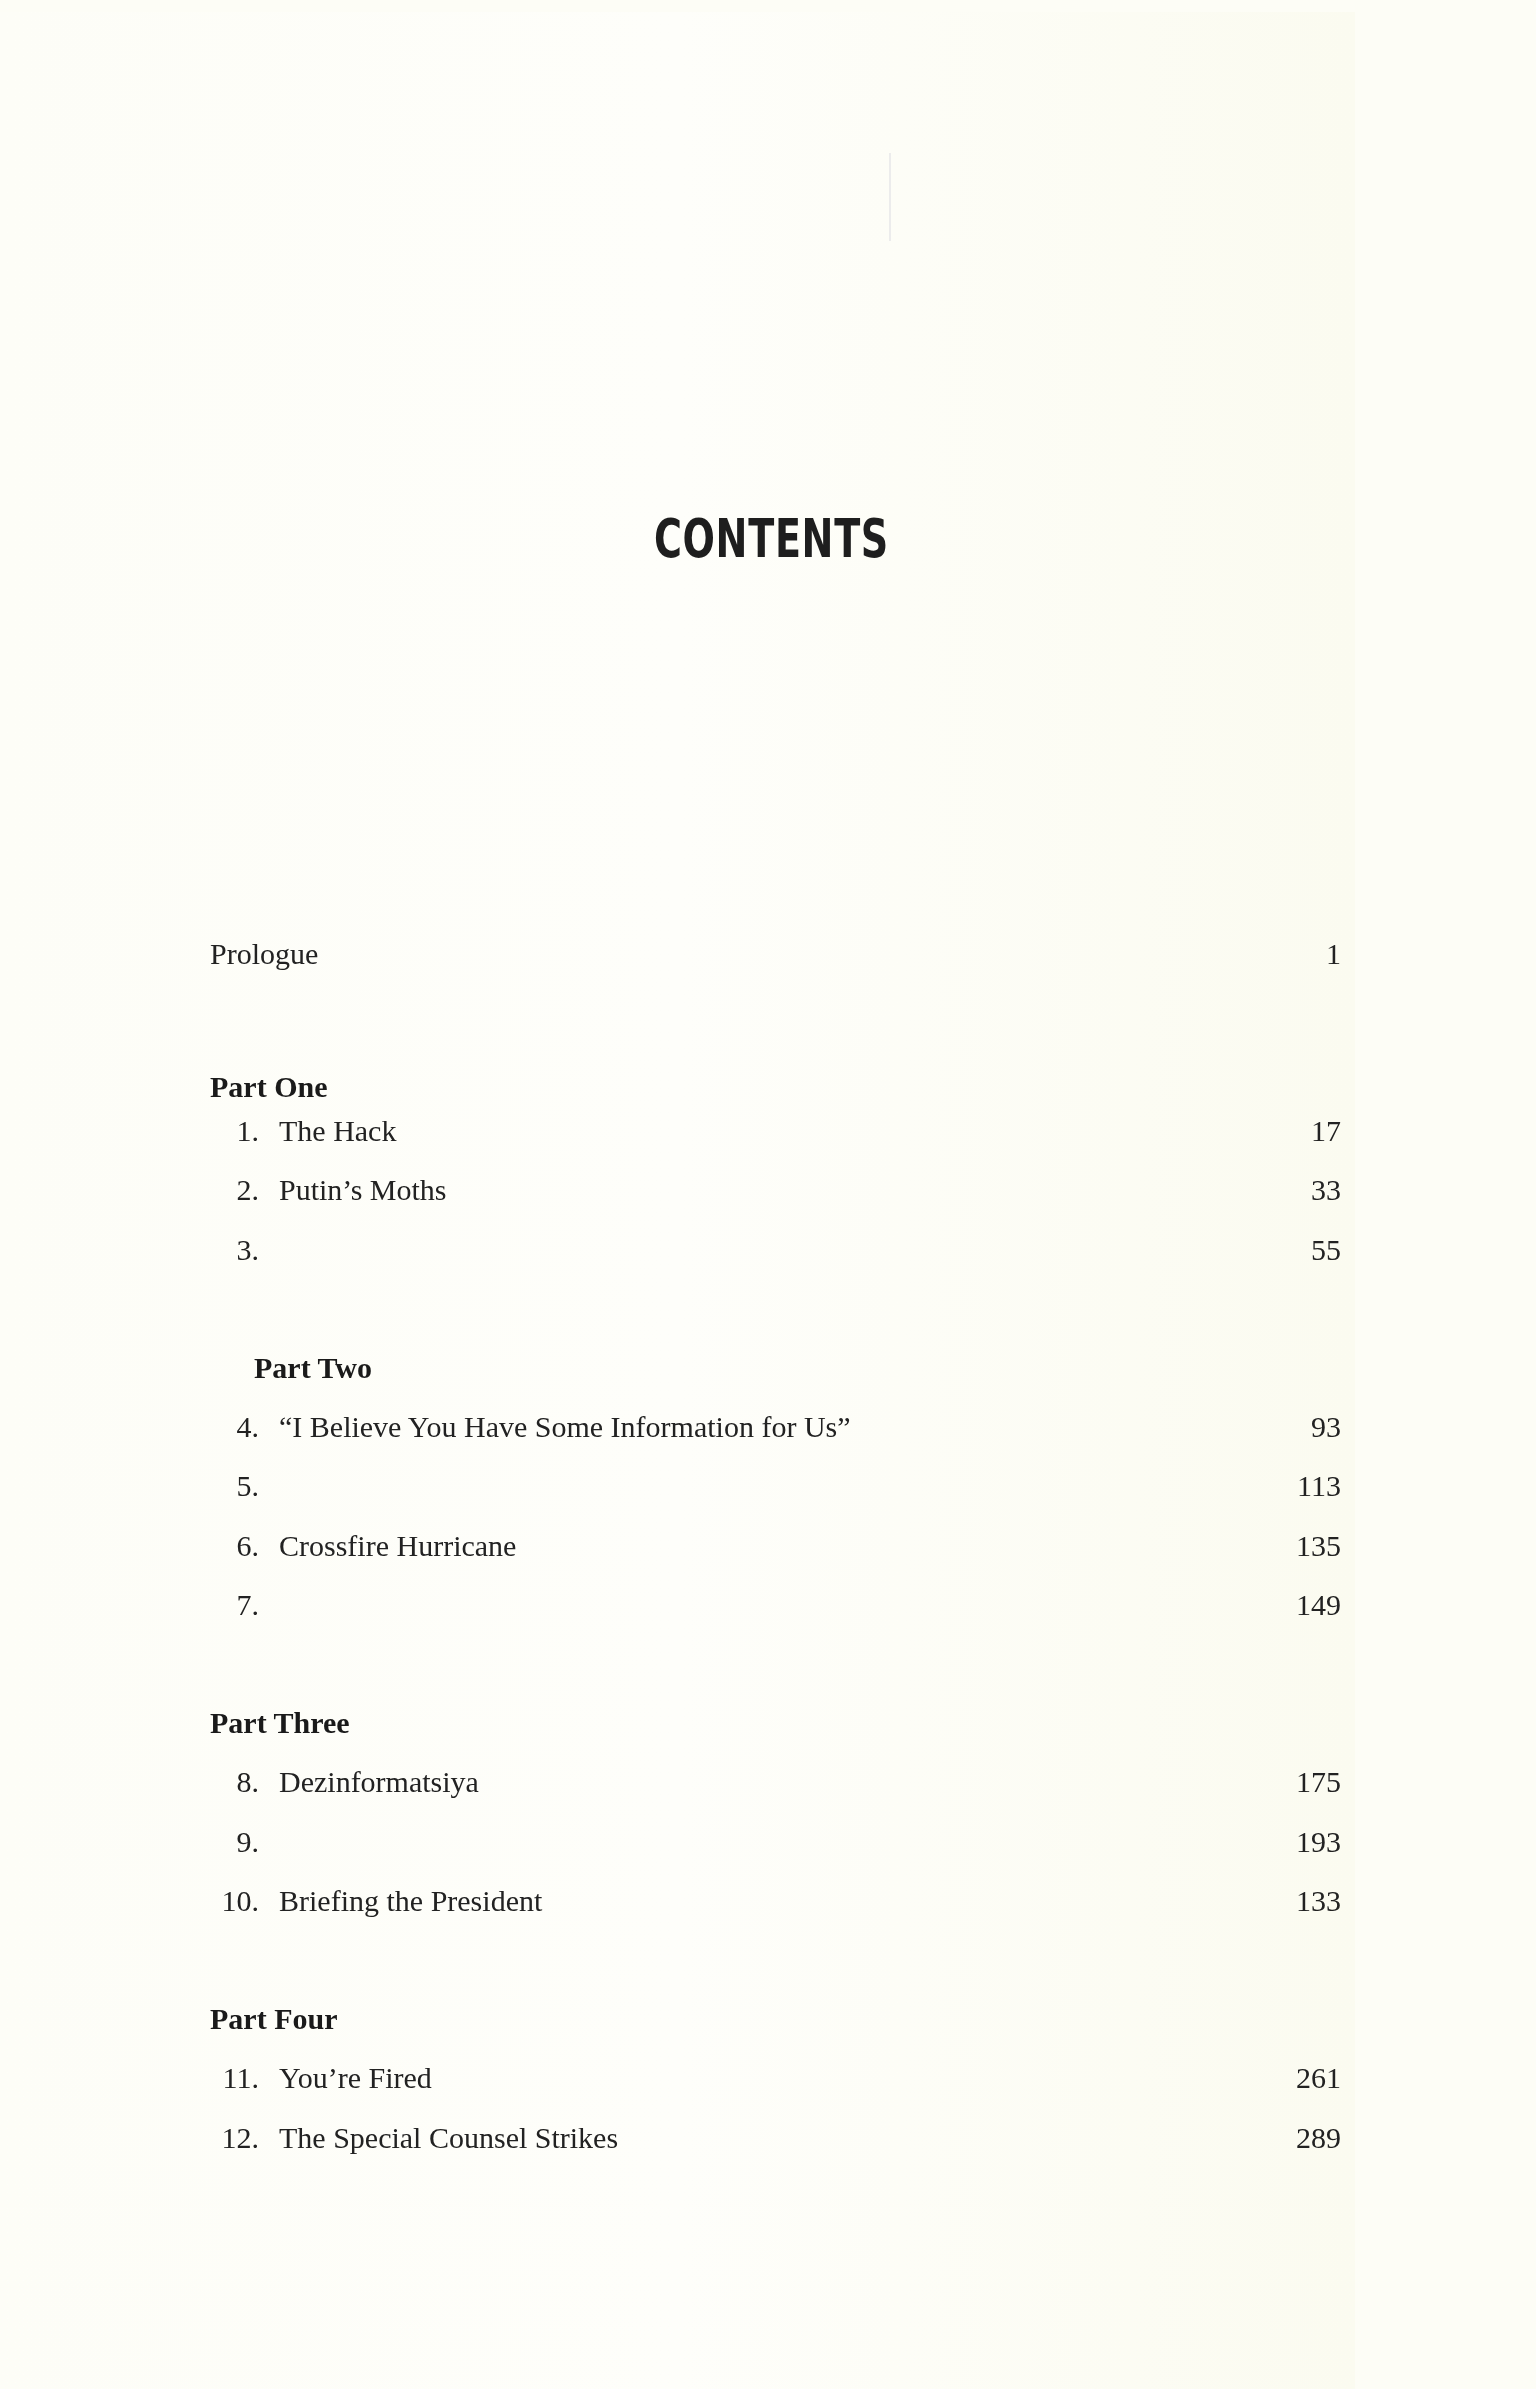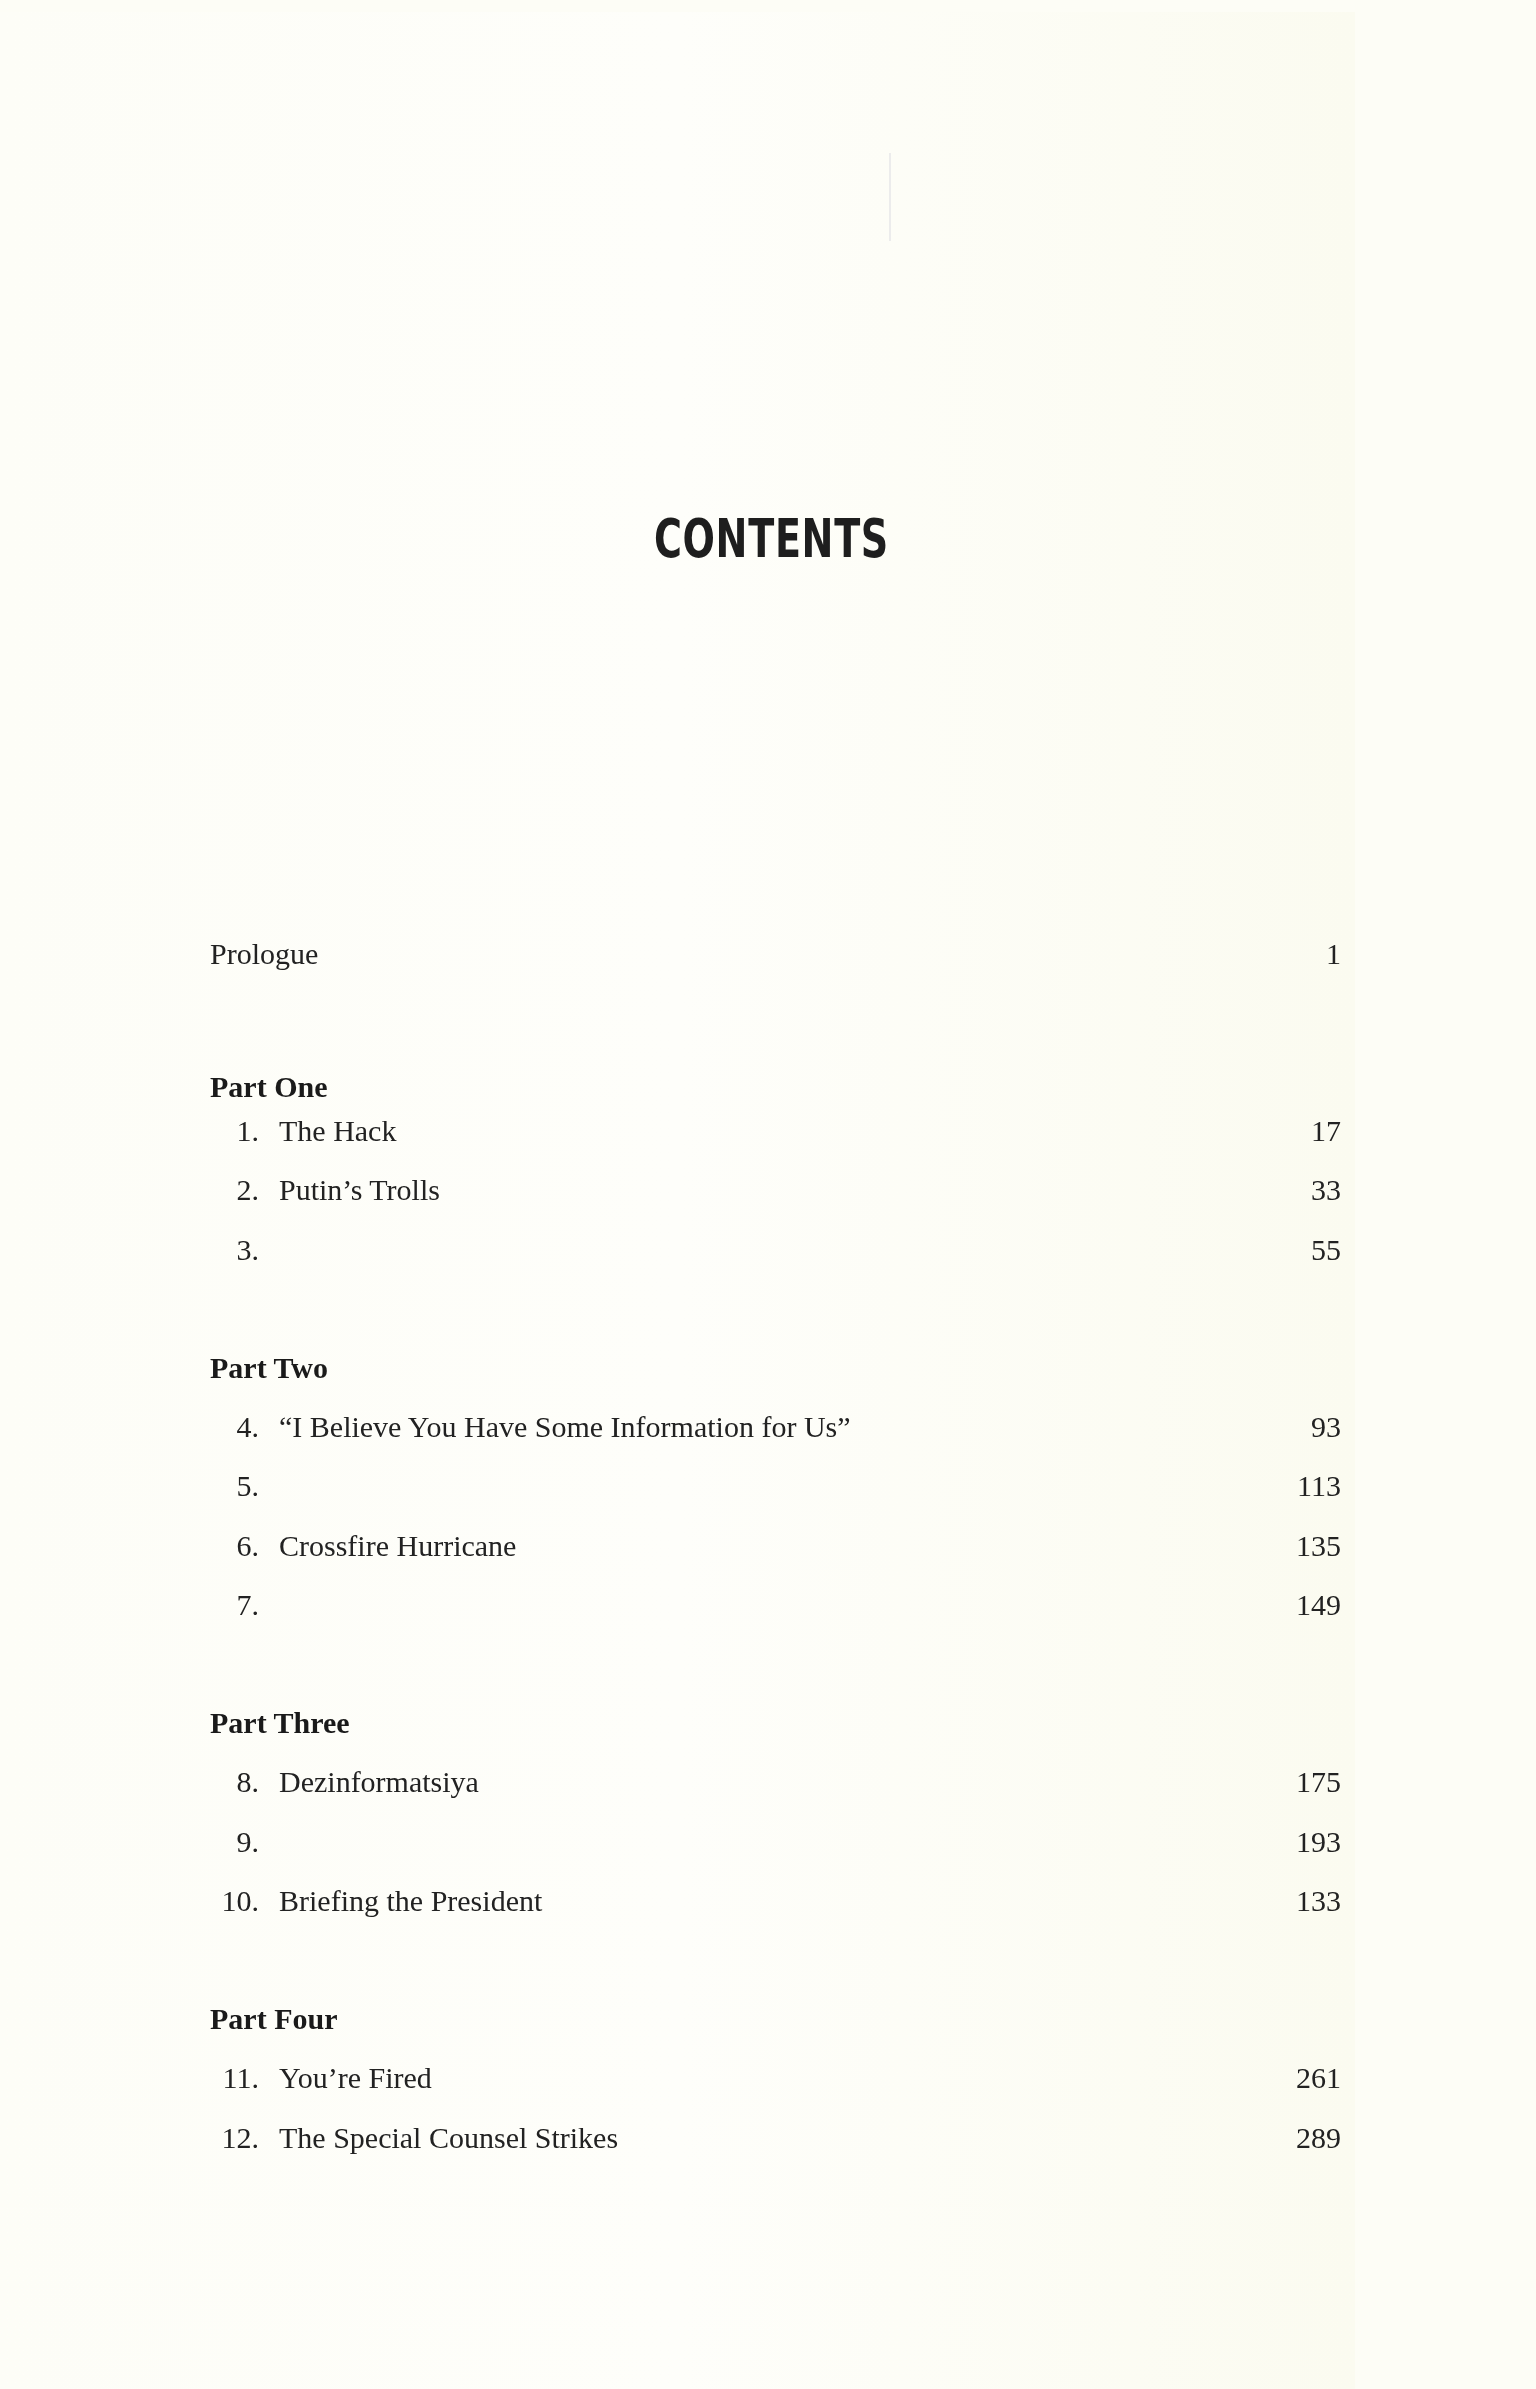--- a/index.html
+++ b/index.html
@@ -103,29 +103,29 @@
     <div class="row part" style="top:1033px;margin-top:15px;">
       <span class="title">Part One</span>
     </div>
     <div class="row chapter" style="top:1092px;">
       <span class="num">1.</span>
       <span class="title">The Hack</span>
       <span class="page-no">17</span>
     </div>
     <div class="row chapter" style="top:1151px;">
       <span class="num">2.</span>
-      <span class="title">Putin’s Trolls</span>
+      <span class="title">Putin’s Moths</span>
       <span class="page-no">33</span>
     </div>
     <div class="row chapter" style="top:1211px;">
       <span class="num">3.</span>
       <span class="page-no">55</span>
     </div>
 
-    <div class="row part" style="top:1329px;">
+    <div class="row part" style="top:1329px;margin-left:44px;">
       <span class="title">Part Two</span>
     </div>
     <div class="row chapter" style="top:1388px;">
       <span class="num">4.</span>
       <span class="title">“I Believe You Have Some Information for Us”</span>
       <span class="page-no">93</span>
     </div>
     <div class="row chapter" style="top:1447px;">
       <span class="num">5.</span>
       <span class="page-no">113</span>

